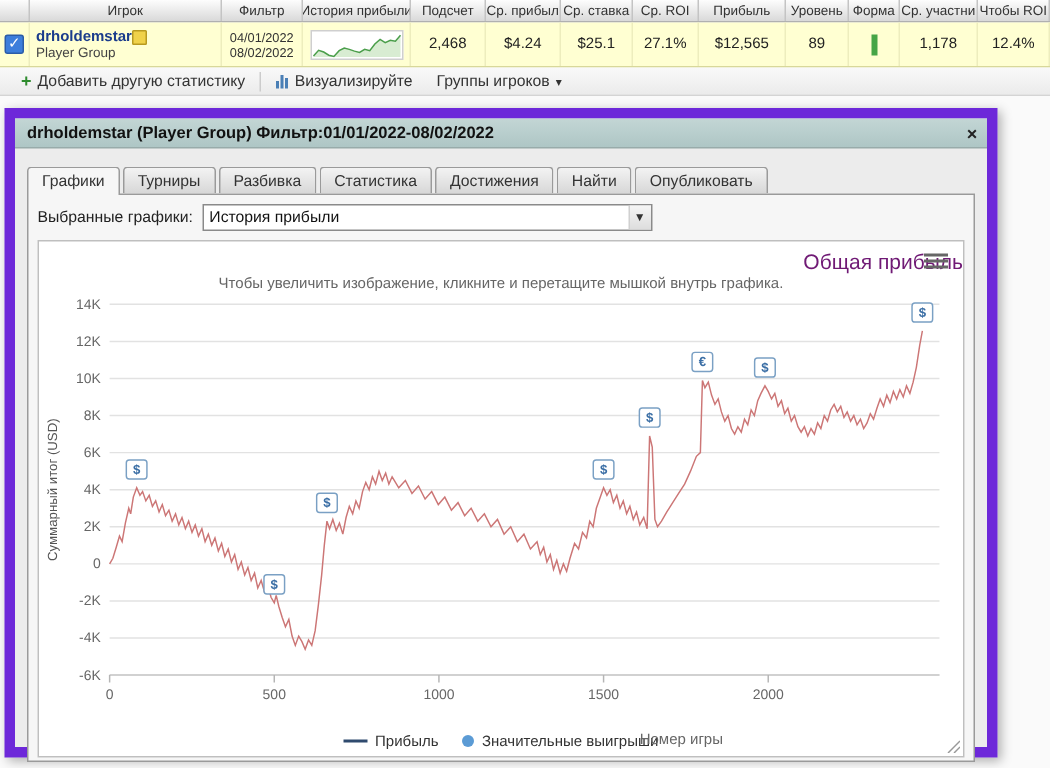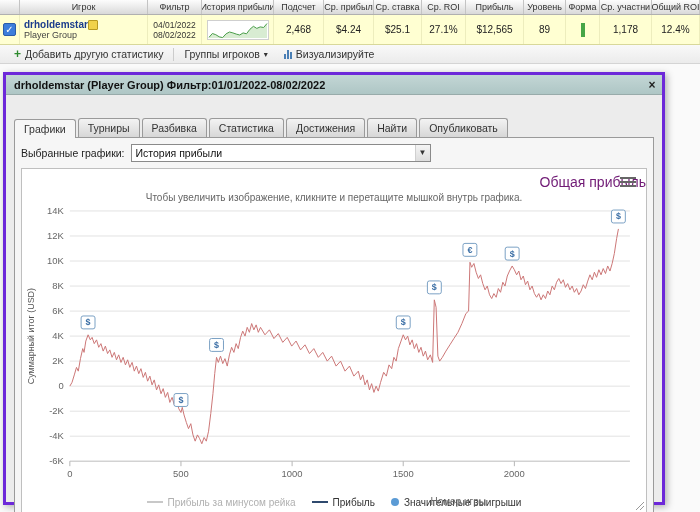--- a/index.html
+++ b/index.html
@@ -32,28 +32,28 @@
   .tb-btn { display:flex; align-items:center; gap:4px; padding:0 6px; height:17px; cursor:default; }
   .tb-sep { width:1px; height:13px; background:#ccc; }
   .plus-ico { color:#2e8b2e; font-weight:bold; font-size:12px; line-height:12px; }
   .bars-ico { display:flex; align-items:flex-end; gap:1px; height:10px; }
   .bars-ico i { display:block; width:2px; background:#4a7fb5; }
   .bars-ico i:nth-child(1){height:5px;} .bars-ico i:nth-child(2){height:9px;} .bars-ico i:nth-child(3){height:7px;}
   .chev { font-size:8px; color:#333; }
 
   
   .dialog { position:absolute; left:3px; top:72px; width:662px; height:433px;
-    border:3px solid #6d28d9; box-shadow:2px 2px 7px rgba(0,0,0,.3); background:#ececec; }
+    border:7px solid #6d28d9; box-shadow:2px 2px 7px rgba(0,0,0,.3); background:#ececec; }
   .dlg-titlebar { height:20px; background:linear-gradient(#c3d6d5,#aec6c5); display:flex; align-items:center;
     border-bottom:1px solid #98abaa; }
   .dlg-title { flex:1; font-size:11px; font-weight:bold; color:#111; padding-left:8px; }
   .dlg-close { width:20px; text-align:center; font-size:12px; font-weight:bold; color:#222; cursor:default; }
   .dlg-body { padding:4px 8px 8px 8px; height:412px; }
 
-  .tabs { display:flex; margin-top:19px; }
+  .tabs { display:flex; margin-top:7px;align-items:flex-end; }
   .tab { font-size:10.5px; color:#333; padding:3px 9px 2px 9px; border:1px solid #9a9a9a; border-bottom:none;
     border-radius:3px 3px 0 0; background:linear-gradient(#f3f3f3,#d7d7d7); margin-right:2px; position:relative; }
   .tab.active { background:#f6f6f6; top:1px; padding-bottom:3px; z-index:2; }
 
   .panel { border:1px solid #9a9a9a; background:#f6f6f6; padding:6px; height:379px; position:relative; }
   .select-row { display:flex; align-items:center; gap:6px; font-size:10.5px; color:#222; }
   .select-box { width:300px; height:18px; background:#fff; border:1px solid #8a8a8a; display:flex;
     align-items:center; font-size:10.5px; padding-left:4px; color:#111; }
   .select-box .val { flex:1; }
   .select-box .arrow { width:15px; text-align:center; font-size:8px; color:#333; border-left:1px solid #d0d0d0;
@@ -97,21 +97,21 @@
       <div class="th">Фильтр</div>
       <div class="th">История прибыли</div>
       <div class="th">Подсчет</div>
       <div class="th">Ср. прибыл</div>
       <div class="th">Ср. ставка</div>
       <div class="th">Ср. ROI</div>
       <div class="th">Прибыль</div>
       <div class="th">Уровень</div>
       <div class="th">Форма</div>
       <div class="th">Ср. участни</div>
-      <div class="th">Общий ROI</div>
+      <div class="th">Чтобы ROI</div>
     </div>
   <div class="t-row">
     <div class="td">
       <div class="checkbox">✓</div>
     </div>
     <div class="td cell-player">
       <div class="player-name-line">
         <span class="player-name">drholdemstar</span>
         <span class="note-ico"></span>
       </div>
@@ -141,30 +141,30 @@
   </div>
 </div>
 
 <div class="toolbar">
   <div class="tb-btn">
     <span class="plus-ico">+</span>
     <span>Добавить другую статистику</span>
   </div>
   <div class="tb-sep"></div>
   <div class="tb-btn">
-    <span>Группы игроков</span>
-    <span class="chev">▾</span>
-  </div>
-  <div class="tb-btn">
     <span class="bars-ico">
         <i></i>
         <i></i>
         <i></i>
       </span>
     <span>Визуализируйте</span>
+  </div>
+  <div class="tb-btn">
+    <span>Группы игроков</span>
+    <span class="chev">▾</span>
   </div>
 </div>
 
 <div class="dialog">
   <div class="dlg-titlebar">
     <span class="dlg-title">drholdemstar (Player Group) Фильтр:01/01/2022-08/02/2022</span>
     <span class="dlg-close">×</span>
   </div>
   <div class="dlg-body">
     <div class="tabs" id="tabs">
@@ -255,24 +255,20 @@
             <g>
               <rect x="486.38095238095235" y="42.44" width="14" height="13" rx="2" class="marker-box"></rect>
               <text x="493.38095238095235" y="51.94" class="marker-label">$</text>
             </g>
             <g>
               <rect x="593.3619047619047" y="5.080999999999989" width="14" height="13" rx="2" class="marker-box"></rect>
               <text x="600.3619047619047" y="14.580999999999989" class="marker-label">$</text>
             </g>
           </svg>
         <div class="legend-row">
-          <span class="legend-item muted">
-              <span class="lg-line" style="background: rgb(200, 200, 200);"></span>
-              <span>Прибыль за минусом рейка</span>
-            </span>
             <span class="legend-item">
               <span class="lg-line" style="background: rgb(47, 74, 110);"></span>
               <span>Прибыль</span>
             </span>
             <span class="legend-item">
               <span class="lg-dot" style="background: rgb(91, 155, 213);"></span>
               <span>Значительные выигрыши</span>
             </span>
             <span class="xaxis-title">Номер игры</span>
         </div>

